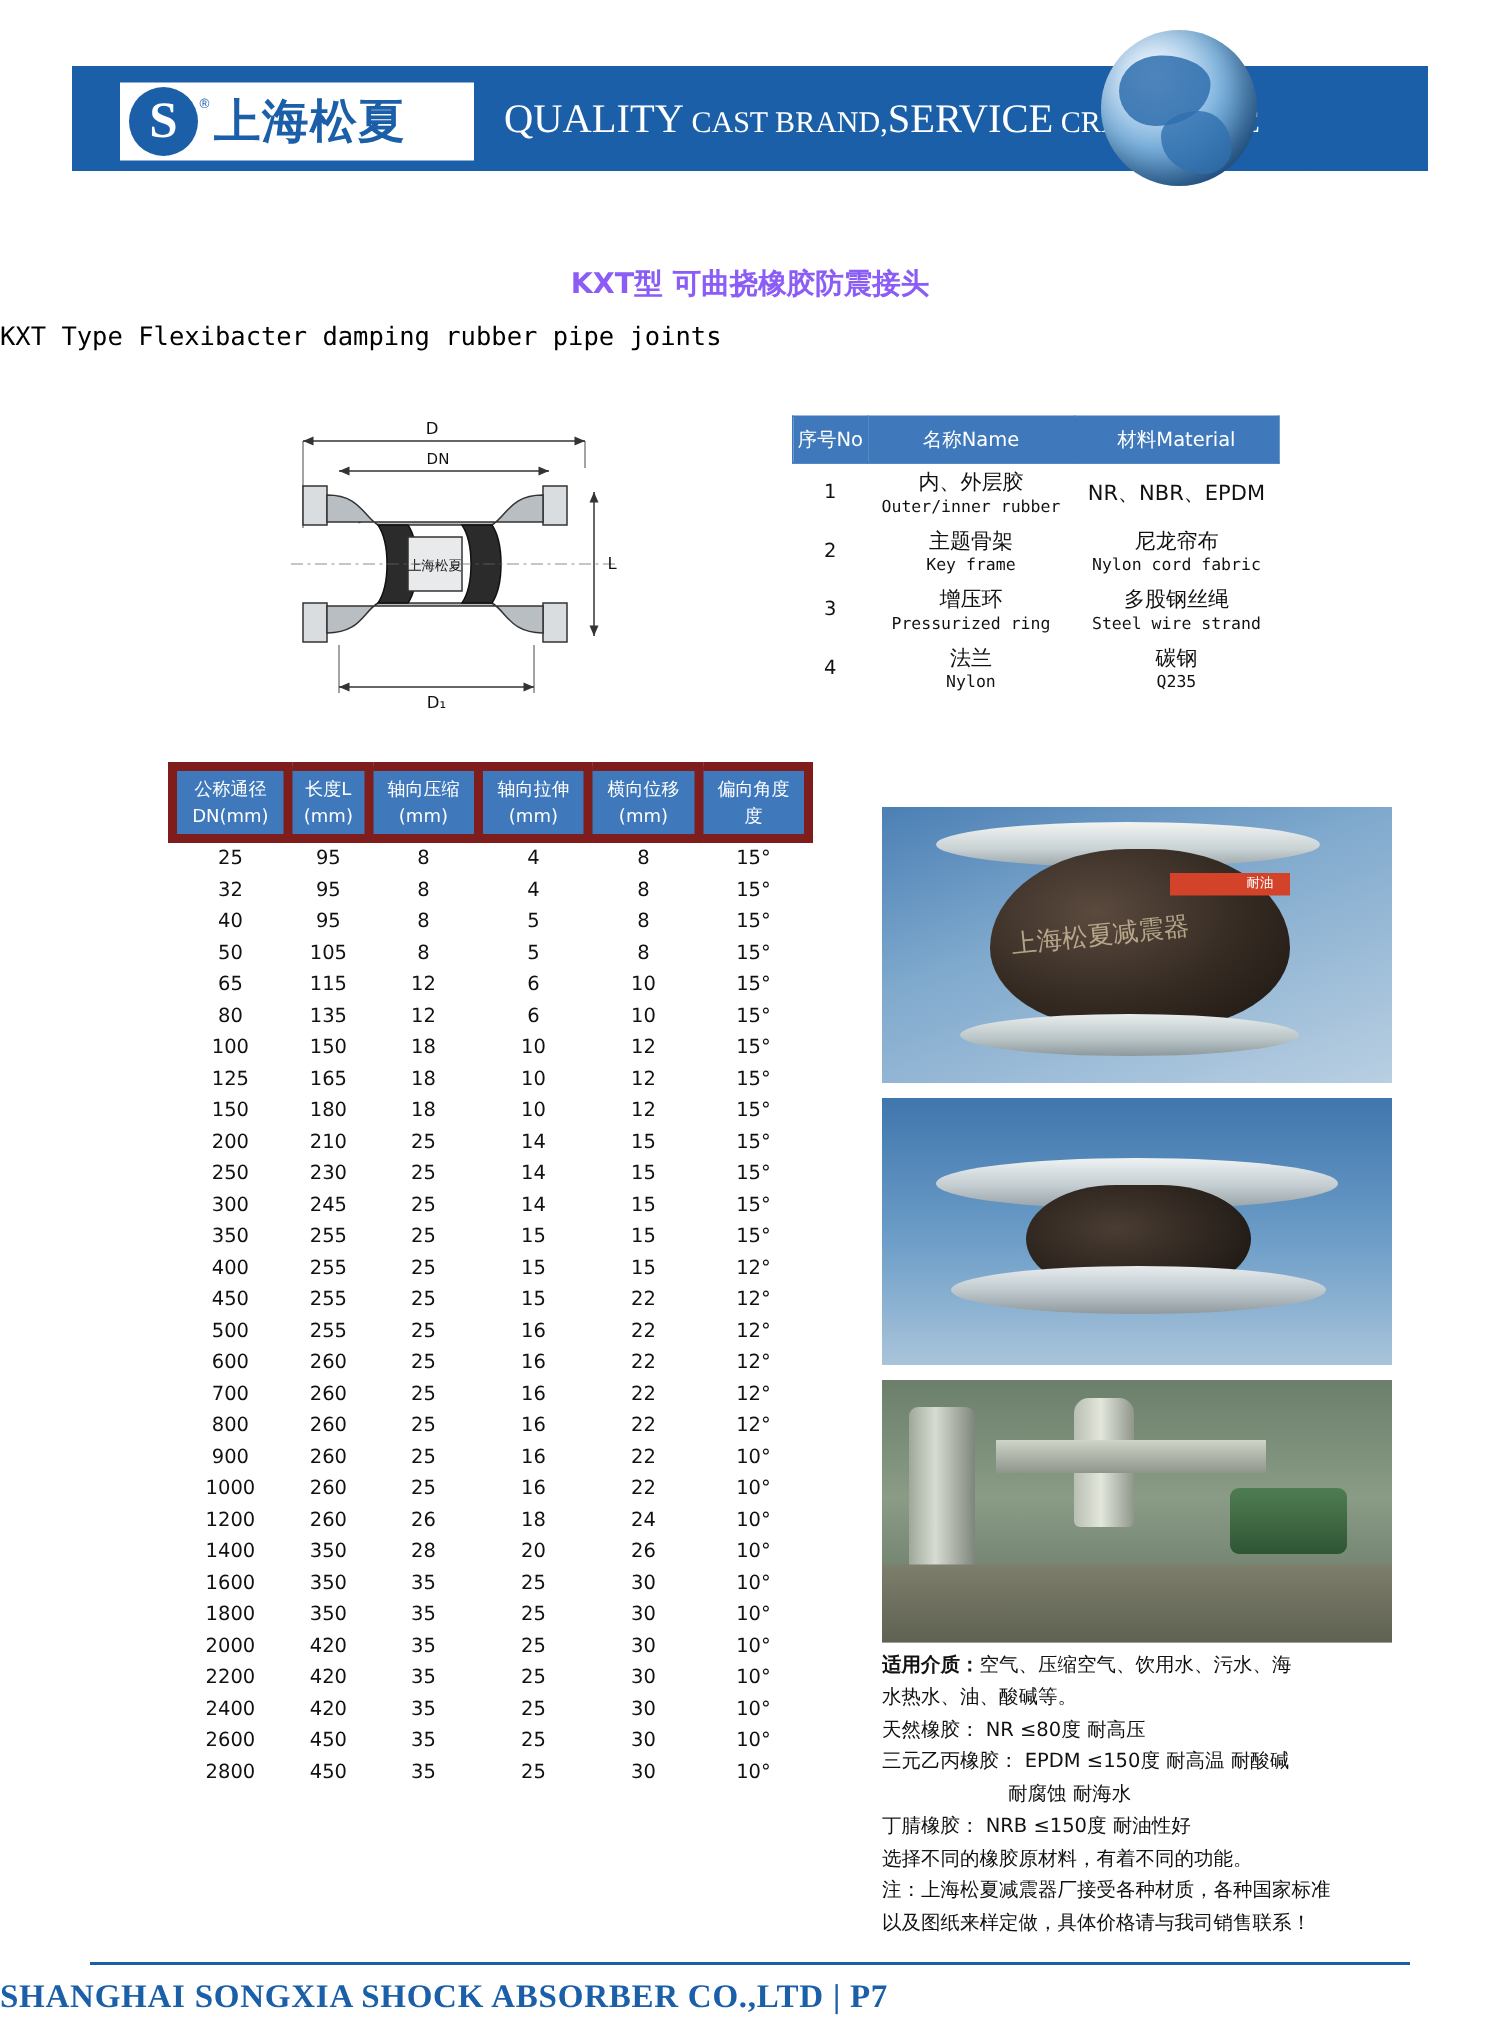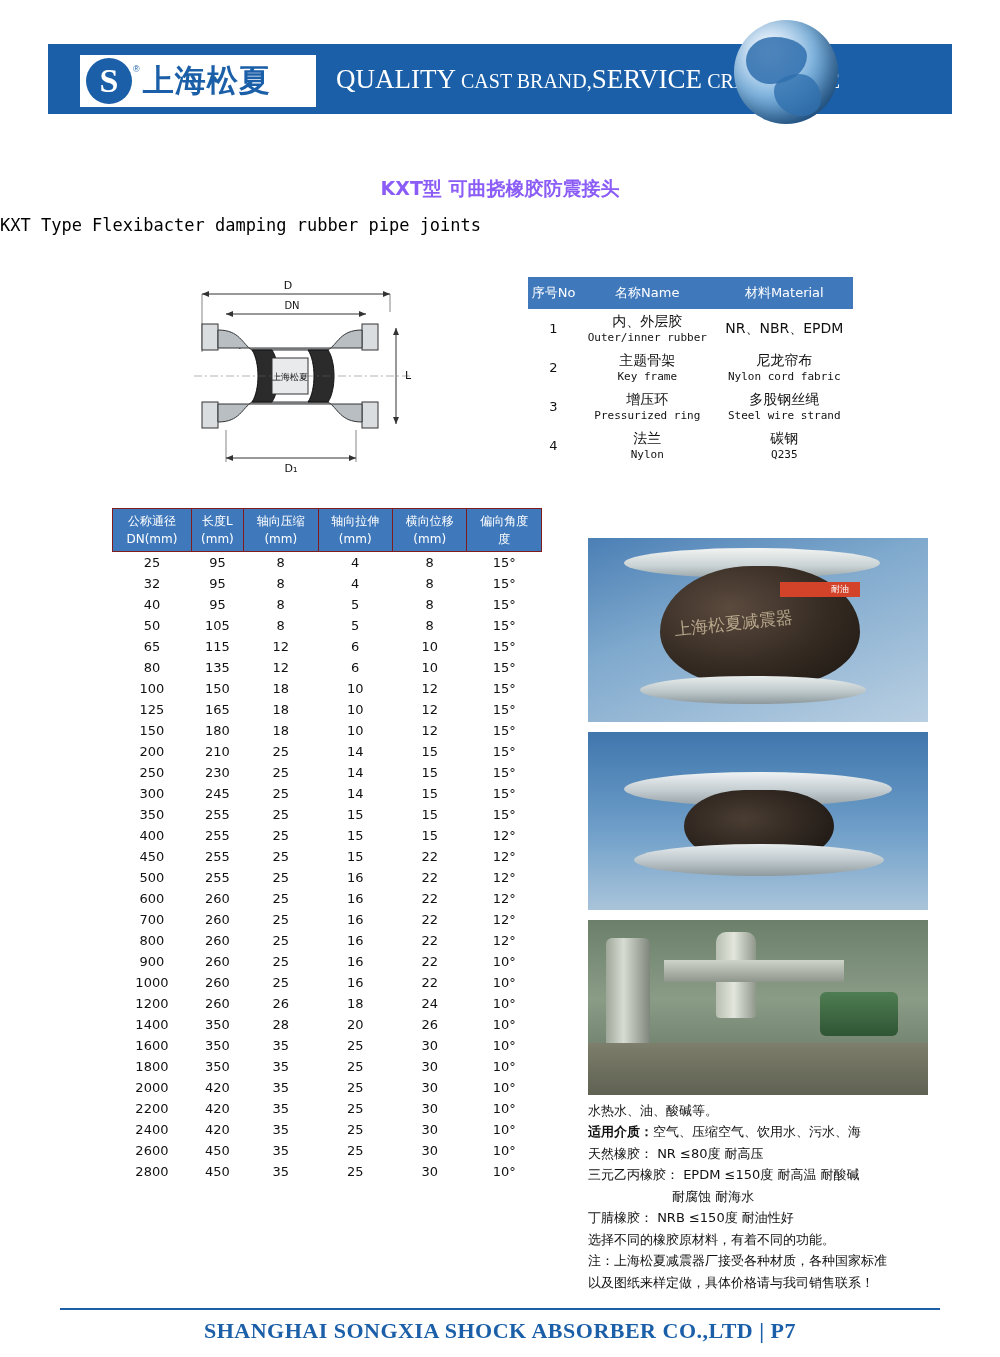--- a/index.html
+++ b/index.html
@@ -177,21 +177,21 @@
     border-collapse: collapse;
   }
   .spec-table th {
     background: #3f79bc;
     color: #fff;
     font-family: "DejaVu Sans", sans-serif;
     font-size: 12px;
     font-weight: normal;
     padding: 3px 1px;
     line-height: 1.5;
-    border: 1px solid #7f1d1d;
+    border: 6px solid #7f1d1d;
   }
   .spec-table td {
     text-align: center;
     font-family: "DejaVu Sans", sans-serif;
     font-size: 13px;
     padding: 3px 1px;
     color: #111;
   }
 
   
@@ -334,21 +334,20 @@
     position: absolute;
     left: 60px; top: 1308px;
     width: 880px;
     height: 2px;
     background: #1b5fa8;
   }
   .footer-text {
     position: absolute;
     left: 0; top: 1318px;
     width: 1000px;
-    text-align: center;
     font-family: "Liberation Serif", serif;
     font-size: 22px;
     font-weight: bold;
     color: #1b5fa8;
     letter-spacing: .5px;
   }
   .footer-text .page { color: #1b5fa8; }
 </style>
 </head>
 <body>
@@ -753,22 +752,22 @@
 
 <div class="photo photo-3">
   <div class="p3-pipe-a"></div>
   <div class="p3-tank"></div>
   <div class="p3-pipe-b"></div>
   <div class="p3-motor"></div>
   <div class="p3-floor"></div>
 </div>
 
 <div class="notes">
+  <div class="row"><span class="b">适用介质：</span><span>空气、压缩空气、饮用水、污水、海</span></div>
   <div class="row">水热水、油、酸碱等。</div>
-  <div class="row"><span class="b">适用介质：</span><span>空气、压缩空气、饮用水、污水、海</span></div>
   <div class="row">天然橡胶：  NR  ≤80度  耐高压</div>
   <div class="row">三元乙丙橡胶：  EPDM  ≤150度  耐高温  耐酸碱</div>
   <div class="row indent">耐腐蚀  耐海水</div>
   <div class="row">丁腈橡胶：  NRB  ≤150度  耐油性好</div>
   <div class="row">选择不同的橡胶原材料，有着不同的功能。</div>
   <div class="row">注：上海松夏减震器厂接受各种材质，各种国家标准</div>
   <div class="row">以及图纸来样定做，具体价格请与我司销售联系！</div>
 </div>
 
 <div class="footer-rule"></div>

